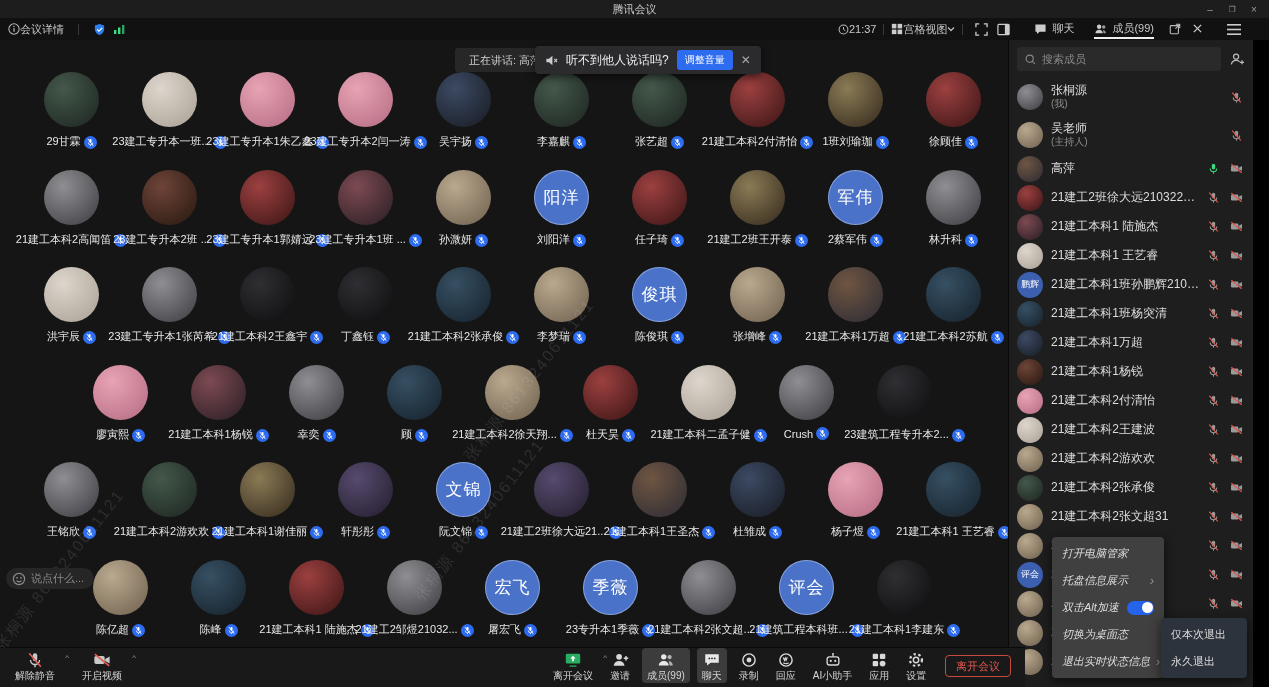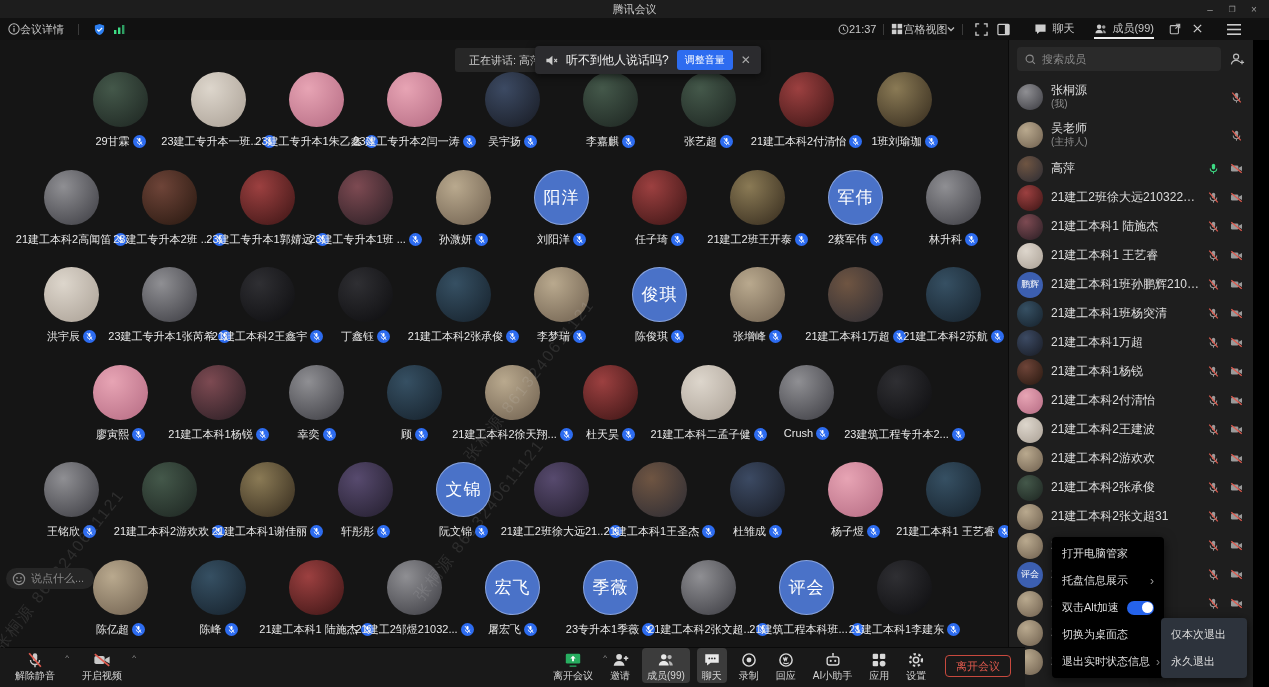--- a/index.html
+++ b/index.html
@@ -24,21 +24,21 @@
   .tab.active:after{content:"";position:absolute;left:10px;right:10px;bottom:0;height:2px;background:#eee;}
   .strip-icon{width:22px;height:21px;display:flex;align-items:center;justify-content:center;color:#bbb;}
   .hamburger{width:24px;display:flex;align-items:center;justify-content:center;margin-left:14px;margin-right:6px;}
   
   .main{position:absolute;left:0;top:40px;width:1025px;height:608px;background:#151515;overflow:hidden;}
   .grow{position:absolute;left:0;width:100%;display:flex;justify-content:center;}
   .gitem{width:98px;display:flex;flex-direction:column;align-items:center;flex:0 0 98px;}
   .gavatar{width:55px;height:55px;border-radius:50%;flex:0 0 55px;text-align:center;}
   .gavatar.txt{background:#4a72c8;color:#fff;display:flex;align-items:center;justify-content:center;
                font-size:17px;letter-spacing:1px;box-shadow:inset 0 0 0 1px rgba(255,255,255,.35);}
-  .gname{margin-top:7px;display:flex;align-items:center;gap:3px;font-size:11px;color:#e8e8e8;white-space:nowrap;}
+  .gname{margin-top:7px;display:flex;align-items:flex-end;gap:3px;font-size:11px;color:#e8e8e8;white-space:nowrap;}
   .mbadge{width:13px;height:13px;border-radius:50%;background:#2d6cf0;display:flex;align-items:center;justify-content:center;flex:0 0 13px;}
   
   .speaking{position:absolute;left:455px;top:8px;height:24px;background:rgba(40,40,40,.95);border-radius:3px;
             display:flex;align-items:center;padding:0 14px;font-size:11px;color:#cfcfcf;z-index:6;}
   .toast{position:absolute;left:535px;top:6px;height:28px;background:#2b2b2e;border-radius:4px;z-index:7;
          display:flex;align-items:center;gap:8px;padding:0 10px;box-shadow:0 2px 8px rgba(0,0,0,.6);font-size:12px;color:#eee;}
   .toast-btn{background:#2d6cf0;color:#fff;font-size:10px;padding:3px 8px;border-radius:3px;border:none;}
   .toast-x{color:#aaa;font-size:12px;}
   
   .chatpill{position:absolute;left:6px;top:528px;height:21px;background:#262626;border-radius:11px;z-index:8;
@@ -54,22 +54,22 @@
   .mlist{position:absolute;left:0;right:0;top:38px;bottom:0;overflow:hidden;}
   .mrow{display:flex;align-items:center;padding:0 10px 0 8px;height:29px;}
   .mrow.tall{height:38px;}
   .mavatar{width:26px;height:26px;border-radius:50%;flex:0 0 26px;margin-right:8px;}
   .mavatar.txt{background:#3c5fb0;color:#fff;font-size:9px;display:flex;align-items:center;justify-content:center;}
   .mtext{flex:1;min-width:0;line-height:1.25;}
   .mname{font-size:12px;color:#ddd;white-space:nowrap;overflow:hidden;text-overflow:ellipsis;}
   .msub{font-size:10px;color:#8f8f8f;}
   .mstates{display:flex;align-items:center;gap:10px;margin-left:6px;}
   
-  .ctxmenu{position:absolute;left:43px;top:497px;width:112px;background:#000000;border-radius:4px;
-           box-shadow:0 3px 12px rgba(0,0,0,.6);padding:3px 0;z-index:30;}
+  .ctxmenu{position:absolute;left:43px;top:497px;width:112px;background:#404040;border-radius:4px;
+           box-shadow:0 3px 12px rgba(0,0,0,.6);padding:3px 0;z-index:30;font-style:italic;}
   .cm-item{height:27px;display:flex;align-items:center;padding:0 10px;font-size:11px;color:#ddd;gap:6px;}
   .cm-item .lbl{flex:1;white-space:nowrap;}
   .cm-arrow{color:#9a9a9a;font-size:12px;}
   .toggle{width:27px;height:14px;border-radius:7px;background:#2563eb;position:relative;flex:0 0 27px;}
   .toggle:after{content:"";position:absolute;right:1.5px;top:1.5px;width:11px;height:11px;border-radius:50%;background:#fff;}
   .submenu{position:absolute;left:152px;top:578px;width:86px;background:#2d333c;border-radius:4px;
            box-shadow:0 3px 12px rgba(0,0,0,.6);padding:3px 0;z-index:31;}
   
   .toolbar{position:absolute;left:0;bottom:0;width:1025px;height:39px;background:#191919;border-top:1px solid #0a0a0a;}
   .tb-left{position:absolute;left:10px;top:0;height:39px;display:flex;align-items:flex-start;gap:12px;}
@@ -324,20 +324,34 @@
             <span class="mbadge">
               <svg width="9" height="9" viewBox="0 0 12 12">
                 <rect x="4.6" y="1.2" width="2.8" height="5.2" rx="1.4" fill="#fff"></rect>
                 <path d="M3 6a3 3 0 0 0 6 0" fill="none" stroke="#fff" stroke-width="1"></path>
                 <line x1="6" y1="9.2" x2="6" y2="10.8" stroke="#fff" stroke-width="1"></line>
                 <line x1="2.6" y1="1.4" x2="9.6" y2="10.4" stroke="#fff" stroke-width="1.2"></line>
               </svg>
             </span>
           </div>
         </div>
+        <div class="gitem">
+          <div class="gavatar" style="background: radial-gradient(circle at 35% 30%, rgb(156, 64, 64), rgb(58, 20, 20));"></div>
+          <div class="gname">
+            <span>徐顾佳</span>
+            <span class="mbadge">
+              <svg width="9" height="9" viewBox="0 0 12 12">
+                <rect x="4.6" y="1.2" width="2.8" height="5.2" rx="1.4" fill="#fff"></rect>
+                <path d="M3 6a3 3 0 0 0 6 0" fill="none" stroke="#fff" stroke-width="1"></path>
+                <line x1="6" y1="9.2" x2="6" y2="10.8" stroke="#fff" stroke-width="1"></line>
+                <line x1="2.6" y1="1.4" x2="9.6" y2="10.4" stroke="#fff" stroke-width="1.2"></line>
+              </svg>
+            </span>
+          </div>
+        </div>
       </div>
       <div class="grow" style="top: 129.5px;">
         <div class="gitem">
           <div class="gavatar" style="background: radial-gradient(circle at 35% 30%, rgb(143, 143, 147), rgb(58, 58, 64));"></div>
           <div class="gname">
             <span>21建工本科2高闻笛</span>
             <span class="mbadge">
               <svg width="9" height="9" viewBox="0 0 12 12">
                 <rect x="4.6" y="1.2" width="2.8" height="5.2" rx="1.4" fill="#fff"></rect>
                 <path d="M3 6a3 3 0 0 0 6 0" fill="none" stroke="#fff" stroke-width="1"></path>

